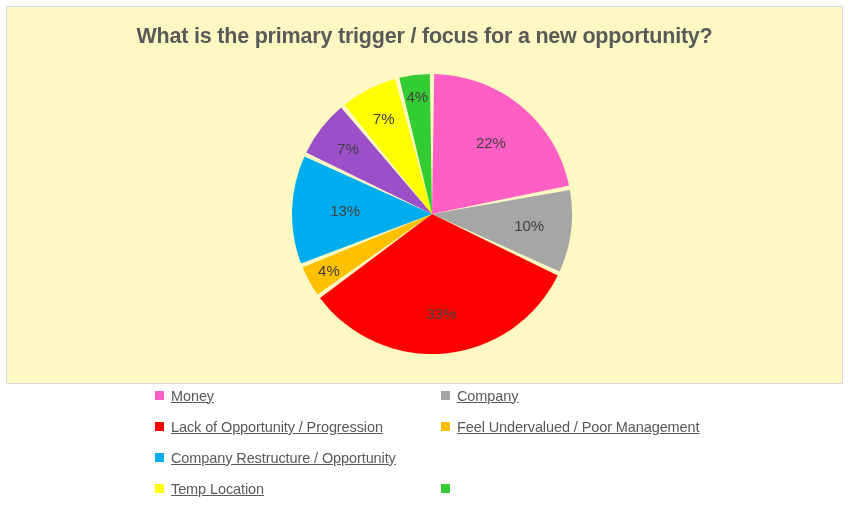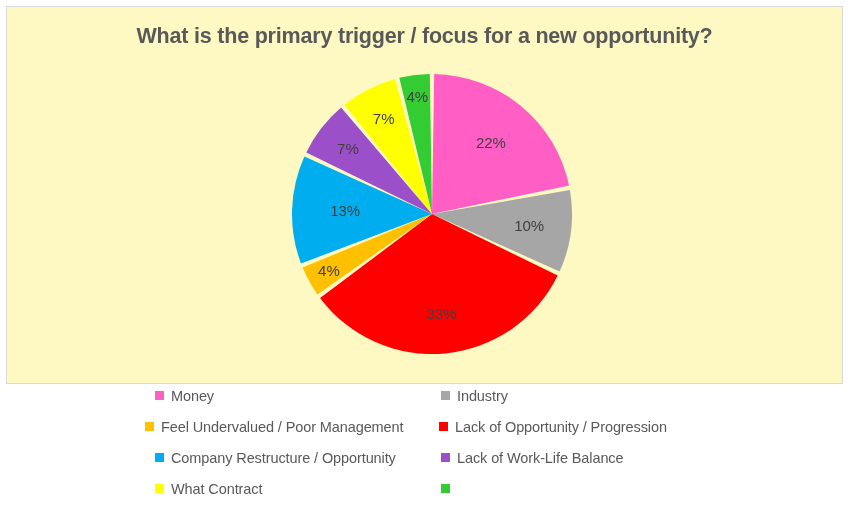--- a/index.html
+++ b/index.html
@@ -76,20 +76,21 @@
     width: 9px;
     height: 9px;
     margin-right: 7px;
     flex: 0 0 auto;
   }
   .legend-text {
     font-size: 14.5px;
     color: #595959;
     white-space: nowrap;
     letter-spacing: -0.1px;
+    text-decoration: underline;
   }
 </style>
 </head>
 <body>
 
 <div id="chart-frame">
 
   <div id="chart-title">What is the primary trigger / focus for a new opportunity?</div>
 
   <div id="pie-area">
@@ -118,47 +119,43 @@
   </div>
 
   <div id="legend">
       <div class="legend-row">
         <div class="legend-item col-left">
           <span class="legend-swatch" style="background: rgb(255, 94, 196);"></span>
           <span class="legend-text">Money</span>
         </div>
         <div class="legend-item col-right">
           <span class="legend-swatch" style="background: rgb(166, 166, 166);"></span>
-          <span class="legend-text">Industry</span>
+          <span class="legend-text">Company</span>
         </div>
       </div>
       <div class="legend-row">
+        <div class="legend-item col-left">
+          <span class="legend-swatch" style="background: rgb(255, 0, 0);"></span>
+          <span class="legend-text">Lack of Opportunity / Progression</span>
+        </div>
         <div class="legend-item col-right">
           <span class="legend-swatch" style="background: rgb(255, 192, 0);"></span>
           <span class="legend-text">Feel Undervalued / Poor Management</span>
-        </div>
-        <div class="legend-item col-left">
-          <span class="legend-swatch" style="background: rgb(255, 0, 0);"></span>
-          <span class="legend-text">Lack of Opportunity / Progression</span>
         </div>
       </div>
       <div class="legend-row">
         <div class="legend-item col-left">
           <span class="legend-swatch" style="background: rgb(0, 174, 239);"></span>
           <span class="legend-text">Company Restructure / Opportunity</span>
         </div>
-        <div class="legend-item col-right">
-          <span class="legend-swatch" style="background: rgb(155, 79, 200);"></span>
-          <span class="legend-text">Lack of Work-Life Balance</span>
-        </div>
       </div>
       <div class="legend-row">
         <div class="legend-item col-left">
           <span class="legend-swatch" style="background: rgb(255, 255, 0);"></span>
-          <span class="legend-text">What Contract</span>
+          <span class="legend-text">Temp Location</span>
         </div>
         <div class="legend-item col-right">
           <span class="legend-swatch" style="background: rgb(51, 204, 51);"></span>
         </div>
       </div>
     </div>
 
 </div>
 
 </body></html>

